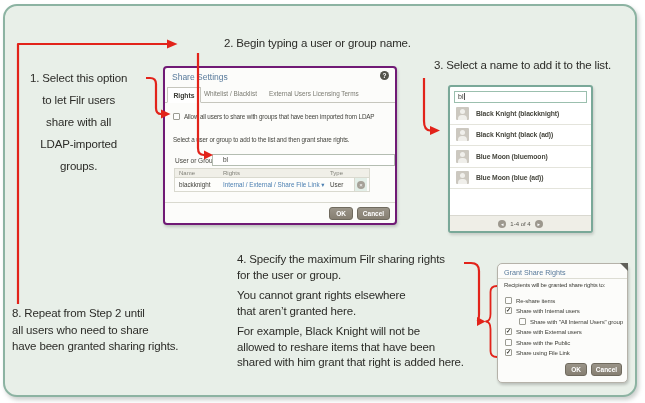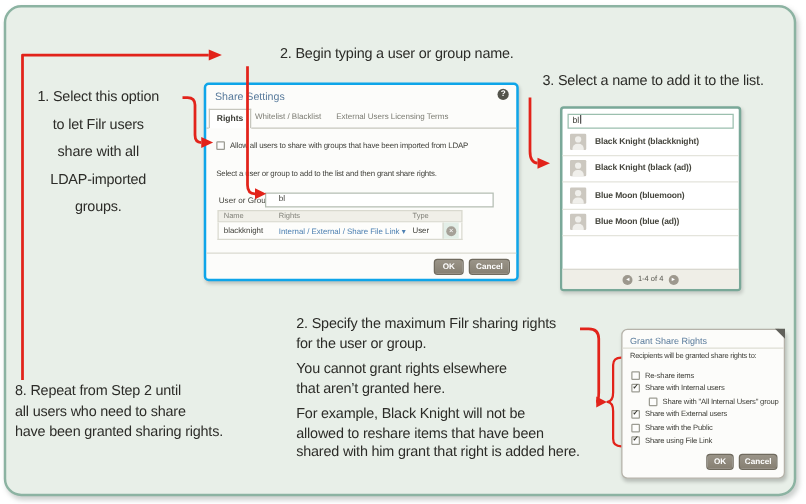--- a/index.html
+++ b/index.html
@@ -23,22 +23,22 @@
   
   .btn{display:inline-block;box-sizing:border-box;background:linear-gradient(#9a9488,#867f72);
        border:1px solid #6f6a5e;border-radius:3px;color:#fff;font-size:6.5px;font-weight:bold;
        text-align:center;padding:2px 0;cursor:pointer;}
   .cb{display:inline-block;box-sizing:border-box;width:7px;height:7px;background:#fdfdfc;
       border:1px solid #9c9c93;border-radius:1px;flex:none;font-size:6px;line-height:5px;
       text-align:center;color:#35352e;font-weight:bold;}
   .cb.checked{color:#35352e;}
 
   
-  .share{position:absolute;left:163px;top:66px;width:252px;height:159px;box-sizing:border-box;
-         background:#fcfcfa;border:2px solid #0ea5e9;border-radius:4px;z-index:10;
+  .share{position:absolute;left:163px;top:66px;width:234px;height:159px;box-sizing:border-box;
+         background:#fcfcfa;border:2px solid #701a75;border-radius:4px;z-index:10;
          box-shadow:1px 2px 3px rgba(0,0,0,.18);}
   .share-title{position:absolute;left:7px;top:4px;font-size:8.5px;color:#587a9b;}
   .help{position:absolute;right:6px;top:3px;width:9px;height:9px;border-radius:50%;background:#53534b;
         color:#fff;font-size:6.5px;font-weight:bold;text-align:center;line-height:9px;cursor:pointer;}
   .tabs{position:absolute;left:0;top:0;width:100%;height:34px;border-bottom:1px solid #c6c6bd;}
   .tab{position:absolute;cursor:pointer;}
   .tab.active{left:2px;bottom:-1px;width:32px;padding:4px 0 3px;background:#fff;
               border:1px solid #c6c6bd;border-bottom:1px solid #fff;text-align:center;
               font-size:6.8px;font-weight:bold;color:#3a3a34;}
   .tab.t2{left:39px;bottom:5px;font-size:6.4px;color:#7b7b72;}
@@ -123,21 +123,21 @@
     <div>LDAP-imported</div>
     <div>groups.</div>
   </div>
 
   <div class="note step2">2. Begin typing a user or group name.</div>
 
   <div class="note step3">3. Select a name to add it to the list.</div>
 
   <div class="note step4">
     <div class="para">
-      <div>2. Specify the maximum Filr sharing rights</div>
+      <div>4. Specify the maximum Filr sharing rights</div>
       <div>for the user or group.</div>
     </div>
     <div class="para">
       <div>You cannot grant rights elsewhere</div>
       <div>that aren’t granted here.</div>
     </div>
     <div class="para">
       <div>For example, Black Knight will not be</div>
       <div>allowed to reshare items that have been</div>
       <div>shared with him grant that right is added here.</div>

